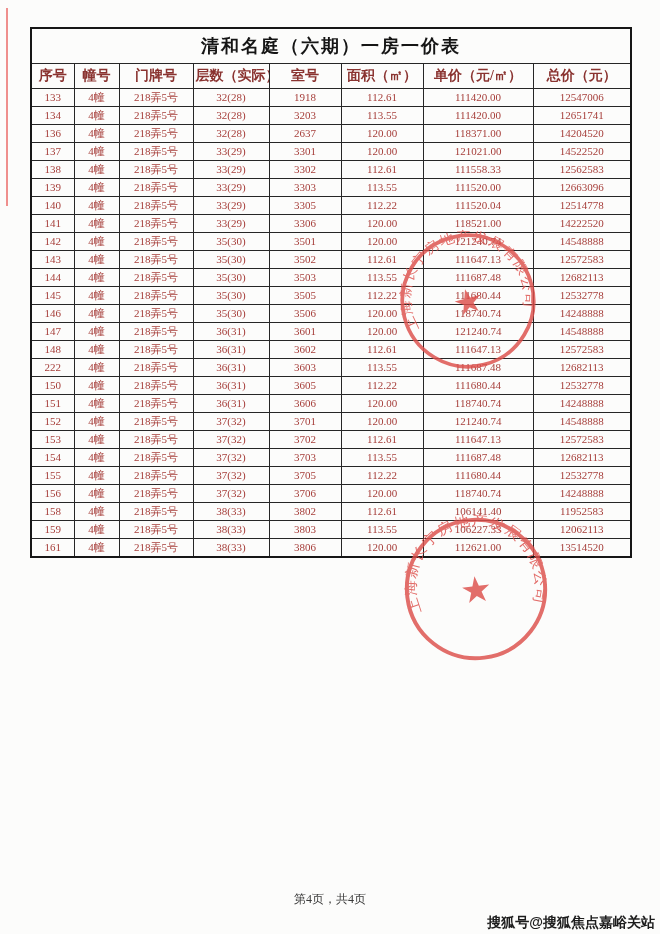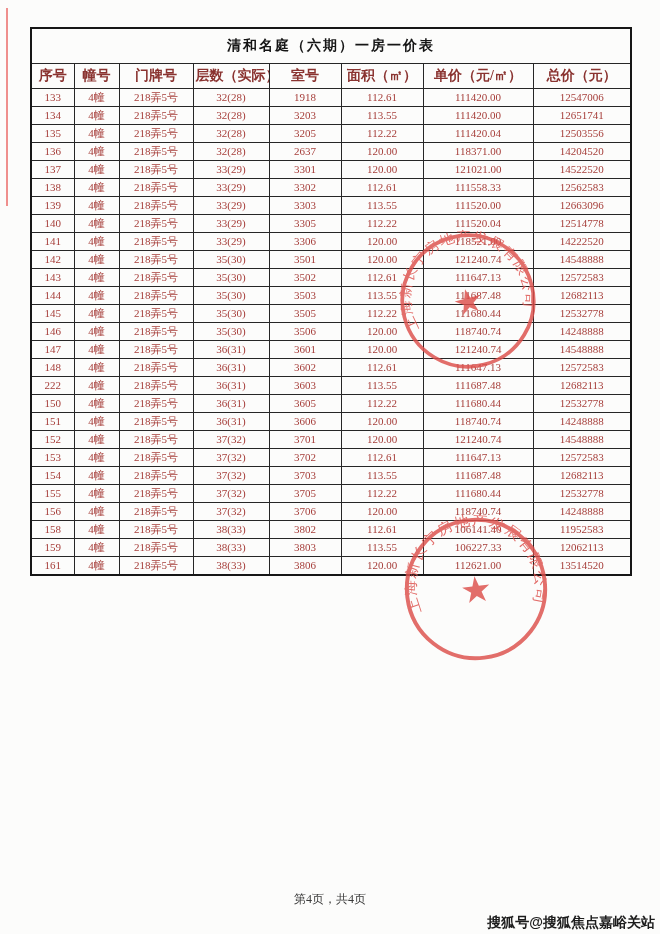--- a/index.html
+++ b/index.html
@@ -15,21 +15,21 @@
     position:absolute;left:30px;top:27px;width:600px;
     border-collapse:collapse;table-layout:fixed;
     border:2px solid #161616;background:transparent;
   }
   .price th,.price td{
     border:1px solid #262626;
     text-align:center;vertical-align:middle;
     overflow:hidden;white-space:nowrap;
     padding:0 2px;
   }
-  .title-cell{height:34px;font-size:14px;font-weight:bold;color:#151515;letter-spacing:2px;}
+  .title-cell{height:34px;font-size:18px;font-weight:bold;color:#151515;letter-spacing:2px;}
   .head-cell{height:24px;font-size:14px;font-weight:bold;color:#8a3330;}
   .price td{height:17px;font-size:11px;line-height:17px;color:#a63e3a;}
   .stamp{position:absolute;opacity:.82;pointer-events:none;}
   .stamp svg{display:block;}
   .stamp1{left:393px;top:226px;transform:rotate(-14deg);}
   .stamp2{left:397px;top:510px;transform:rotate(-7deg);}
   .footer{
     position:absolute;left:0;right:0;bottom:26px;
     text-align:center;font-size:12px;color:#3a3a3a;
     font-family:Liberation Serif, serif;
@@ -88,30 +88,20 @@
           <td>134</td>
           <td>4幢</td>
           <td>218弄5号</td>
           <td>32(28)</td>
           <td>3203</td>
           <td>113.55</td>
           <td>111420.00</td>
           <td>12651741</td>
         </tr>
         <tr>
-          <td>135</td>
-          <td>4幢</td>
-          <td>218弄5号</td>
-          <td>32(28)</td>
-          <td>3205</td>
-          <td>112.22</td>
-          <td>111420.04</td>
-          <td>12503556</td>
-        </tr>
-        <tr>
           <td>136</td>
           <td>4幢</td>
           <td>218弄5号</td>
           <td>32(28)</td>
           <td>2637</td>
           <td>120.00</td>
           <td>118371.00</td>
           <td>14204520</td>
         </tr>
         <tr>

